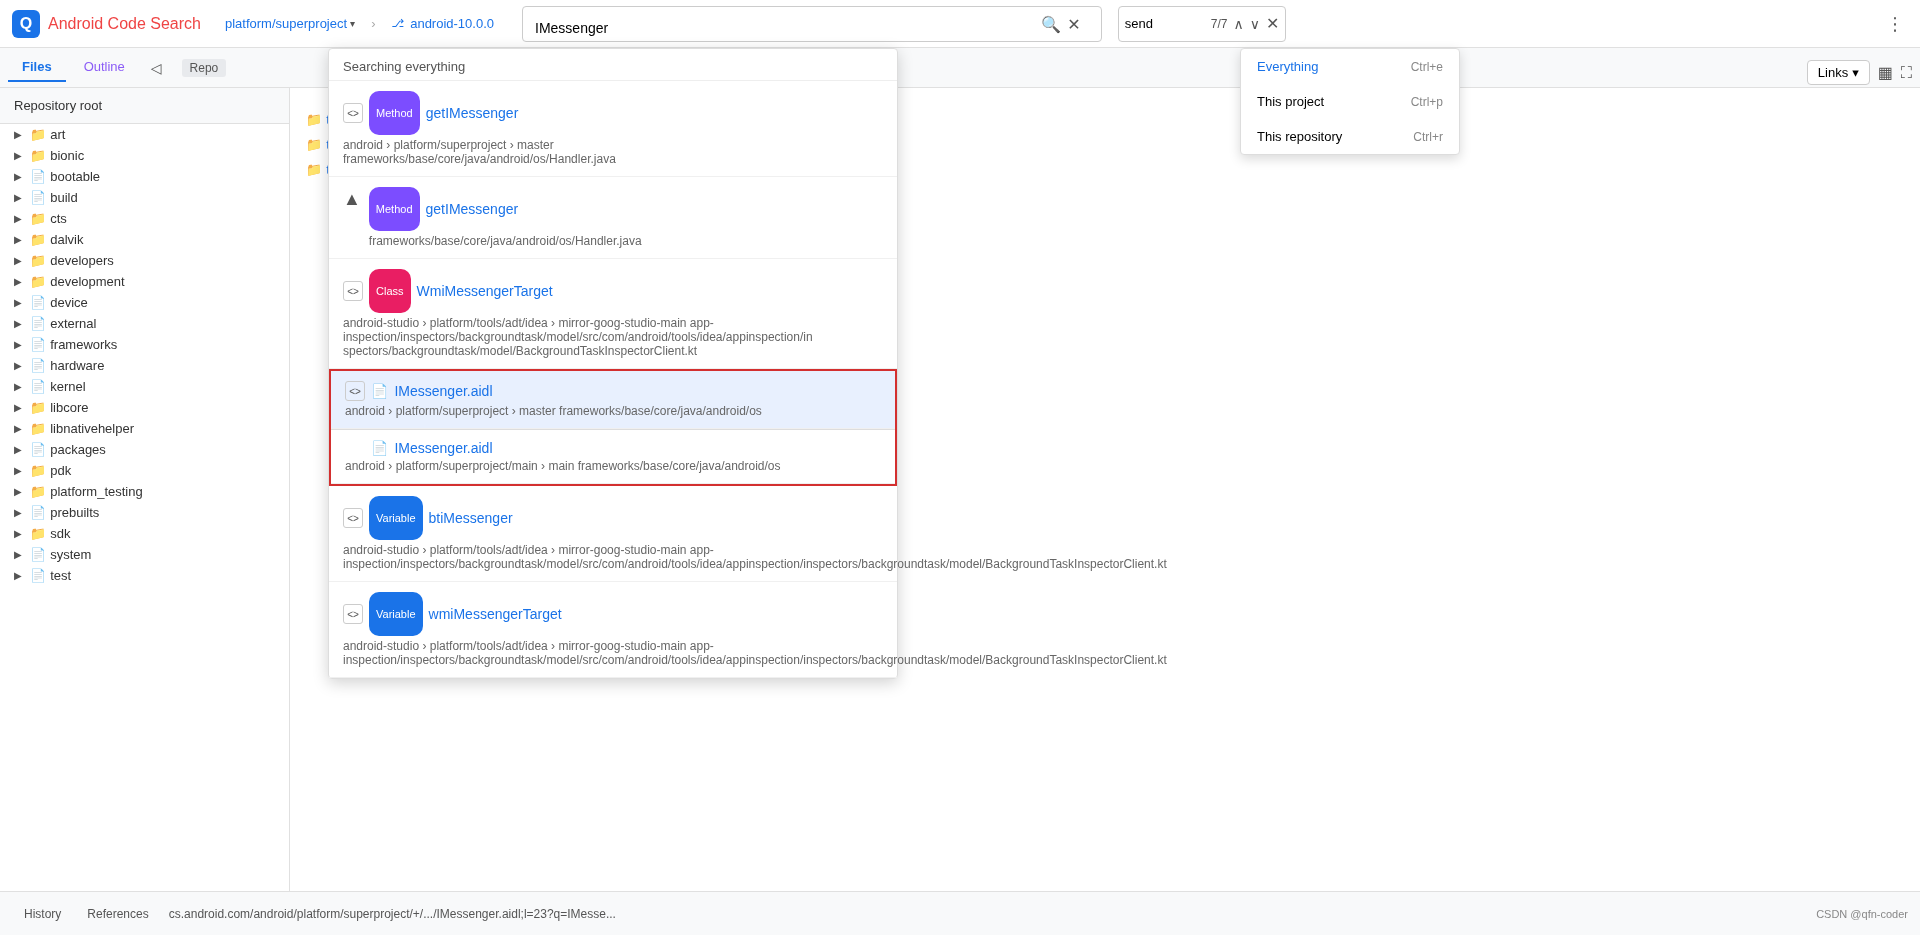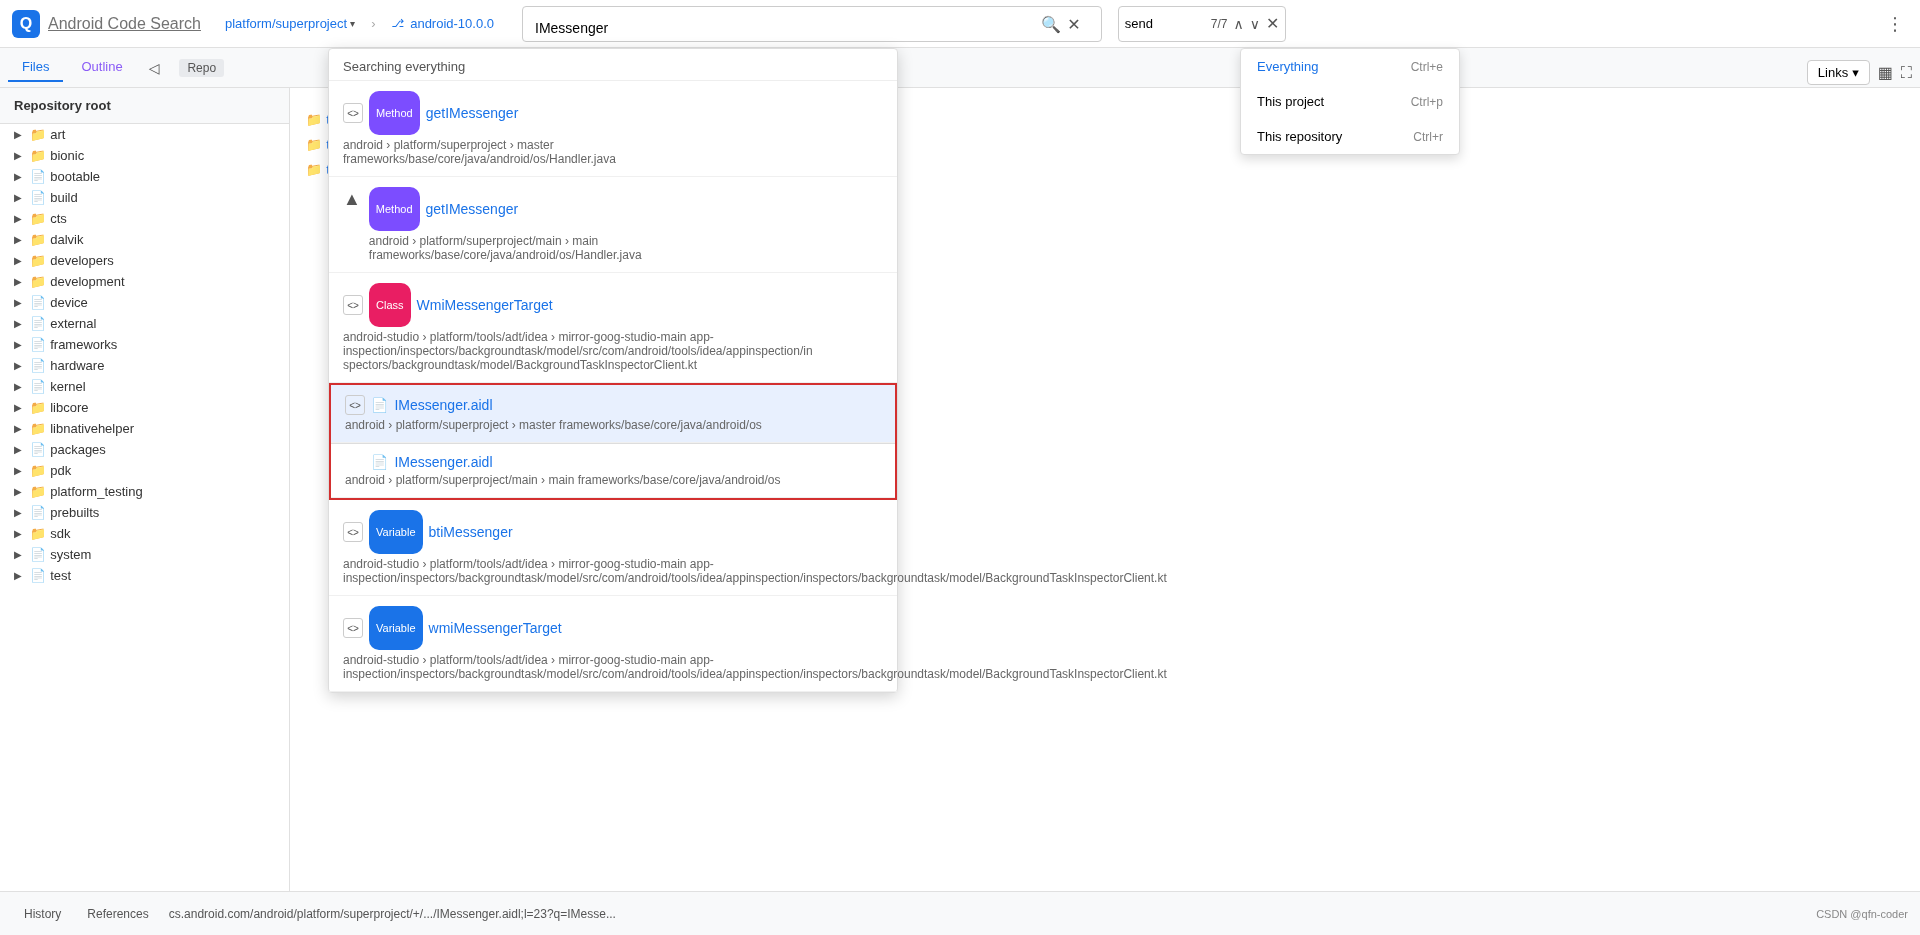--- a/index.html
+++ b/index.html
@@ -28,21 +28,21 @@
       height: 28px;
       background: #1a73e8;
       border-radius: 6px;
       display: flex;
       align-items: center;
       justify-content: center;
       color: white;
       font-size: 16px;
       font-weight: bold;
     }
-    .app-title { color: #737373; font-size: 16px; font-weight: 500; text-decoration: underline; }
+    .app-title { color: #ef4444; font-size: 16px; font-weight: 500; }
 
     .breadcrumb {
       display: flex;
       gap: 16px;
       margin-left: 16px;
       font-size: 13px;
       color: #1a73e8;
     }
     .breadcrumb-sep { color: #aaa; }
     .breadcrumb-item { cursor: pointer; display: flex; align-items: center; gap: 3px; }
@@ -119,21 +119,21 @@
       cursor: pointer;
       font-size: 13px;
       border: none;
       background: none;
       color: #8b5cf6;
       border-bottom: 2px solid transparent;
     }
     .tab-btn.active {
       color: #1a73e8;
       border-bottom: 2px solid #1a73e8;
-      font-weight: 400;
+      font-weight: 700;
     }
     .collapse-btn { cursor: pointer; font-size: 14px; padding: 4px 8px; color: #555; }
     .second-bar-right { margin-left: auto; display: flex; align-items: center; gap: 8px; margin-top: 10px; }
     .links-btn {
       display: flex;
       align-items: center;
       gap: 4px;
       padding: 4px 10px;
       border: 1px solid #ccc;
       border-radius: 4px;
@@ -154,21 +154,21 @@
     .sidebar {
       width: 290px;
       min-width: 290px;
       border-right: 1px solid #e0e0e0;
       overflow-y: auto;
       background: #fff;
     }
     .sidebar-header {
       padding: 10px 14px;
       font-size: 13px;
-      font-weight: 700;
+      font-weight: 400;
       color: #333;
       background: #f8f9fa;
       border-bottom: 1px solid #e0e0e0;
     }
     .tree-item {
       display: flex;
       align-items: center;
       padding: 3px 14px;
       cursor: pointer;
       font-size: 13px;
@@ -527,21 +527,20 @@
     <div class="item-path">frameworks/base/core/java/android/os/Handler.java</div>
   </div>
 
   <div class="dropdown-item" style="display:flex;align-items:flex-start;gap:8px;">
     <span class="collapse-icon" style="margin-top:2px;font-size:18px;">▲</span>
     <div style="flex:1;">
       <div class="item-title-row">
         <span class="badge badge-method">Method</span>
         <span class="item-name item-name-blue">getIMessenger</span>
       </div>
-      <div class="item-path">android › platform/superproject/main › main</div>
       <div class="item-path">frameworks/base/core/java/android/os/Handler.java</div>
     </div>
   </div>
 
   <div class="dropdown-item">
     <div class="item-title-row">
       <span class="dropdown-section-icon">&lt;&gt;</span>
       <span class="badge badge-class">Class</span>
       <span class="item-name item-name-blue">WmiMessengerTarget</span>
     </div>

